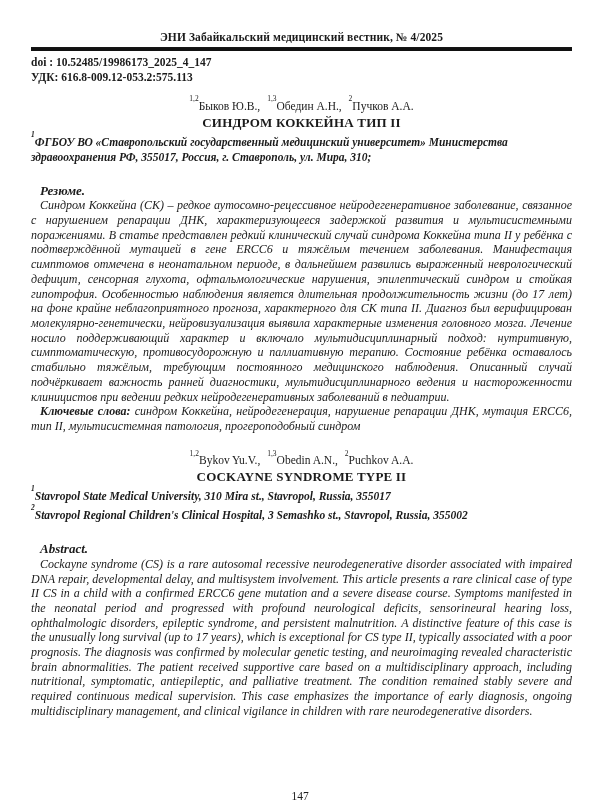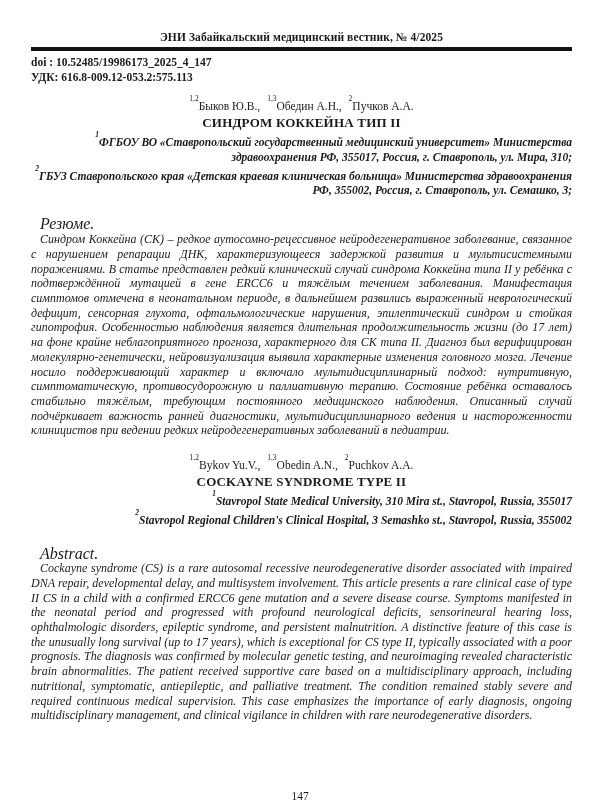--- a/index.html
+++ b/index.html
@@ -52,36 +52,36 @@
   }
   .article-title {
     text-align:center;
     font-weight:bold;
     font-size:13px;
     line-height:15px;
     margin-top:1px;
     letter-spacing:0.2px;
   }
   .affiliations {
-    text-align:right;
+    text-align:left;
     font-weight:bold;
     font-style:italic;
     font-size:11.5px;
     line-height:15px;
     margin-top:1px;
   }
 
   .section-ru { margin-top:19px; }
   .section-en-head { margin-top:16px; }
   .section-en-abs { margin-top:19px; }
 
   .label-line {
-    font-weight:normal;
+    font-weight:bold;
     font-style:italic;
-    font-size:16px;
+    font-size:13px;
     line-height:14.7px;
     text-indent:9px;
   }
   .body-par {
     font-style:italic;
     font-size:12px;
     line-height:14.7px;
     text-align:justify;
     text-indent:9px;
   }
@@ -111,26 +111,29 @@
     <div class="authors-line">
       <span class="author"><sup class="idx">1,2</sup><span>Быков Ю.В.,</span></span>
       <span class="author"><sup class="idx">1,3</sup><span>Обедин А.Н.,</span></span>
       <span class="author"><sup class="idx">2</sup><span>Пучков А.А.</span></span>
     </div>
 
     <div class="article-title">СИНДРОМ КОККЕЙНА ТИП II</div>
 
     <div class="affiliations">
       <div><sup class="idx">1</sup><span>ФГБОУ ВО «Ставропольский государственный медицинский университет» Министерства здравоохранения РФ, 355017, Россия, г. Ставрополь, ул. Мира, 310;</span></div>
-      <div><sup class="idx">2</sup><span>ГБУЗ Ставропольского края «Детская краевая клиническая больница» Министерства здравоохранения РФ, 355002, Россия, г. Ставрополь, ул. Семашко, 3;</span></div>
     </div>
 
     <div class="section-ru">
       <div class="label-line">Резюме.</div>
       <p class="body-par">Синдром Коккейна (СК) – редкое аутосомно-рецессивное нейродегенеративное заболевание, связанное с нарушением репарации ДНК, характеризующееся задержкой развития и мультисистемными поражениями. В статье представлен редкий клинический случай синдрома Коккейна типа II у ребёнка с подтверждённой мутацией в гене ERCC6 и тяжёлым течением заболевания. Манифестация симптомов отмечена в неонатальном периоде, в дальнейшем развились выраженный неврологический дефицит, сенсорная глухота, офтальмологические нарушения, эпилептический синдром и стойкая гипотрофия. Особенностью наблюдения является длительная продолжительность жизни (до 17 лет) на фоне крайне неблагоприятного прогноза, характерного для СК типа II. Диагноз был верифицирован молекулярно-генетически, нейровизуализация выявила характерные изменения головного мозга. Лечение носило поддерживающий характер и включало мультидисциплинарный подход: нутритивную, симптоматическую, противосудорожную и паллиативную терапию. Состояние ребёнка оставалось стабильно тяжёлым, требующим постоянного медицинского наблюдения. Описанный случай подчёркивает важность ранней диагностики, мультидисциплинарного ведения и настороженности клиницистов при ведении редких нейродегенеративных заболеваний в педиатрии.</p>
+      <p class="body-par">
+        <span class="kw-label">Ключевые слова:</span>
+        <span>синдром Коккейна, нейродегенерация, нарушение репарации ДНК, мутация ERCC6, тип II, мультисистемная патология, прогероподобный синдром</span>
+      </p>
     </div>
 
     <div class="section-en-head">
       <div class="authors-line" style="margin-top:0">
         <span class="author"><sup class="idx">1,2</sup><span>Bykov Yu.V.,</span></span>
         <span class="author"><sup class="idx">1,3</sup><span>Obedin A.N.,</span></span>
         <span class="author"><sup class="idx">2</sup><span>Puchkov A.A.</span></span>
       </div>
       <div class="article-title">COCKAYNE SYNDROME TYPE II</div>
       <div class="affiliations">

